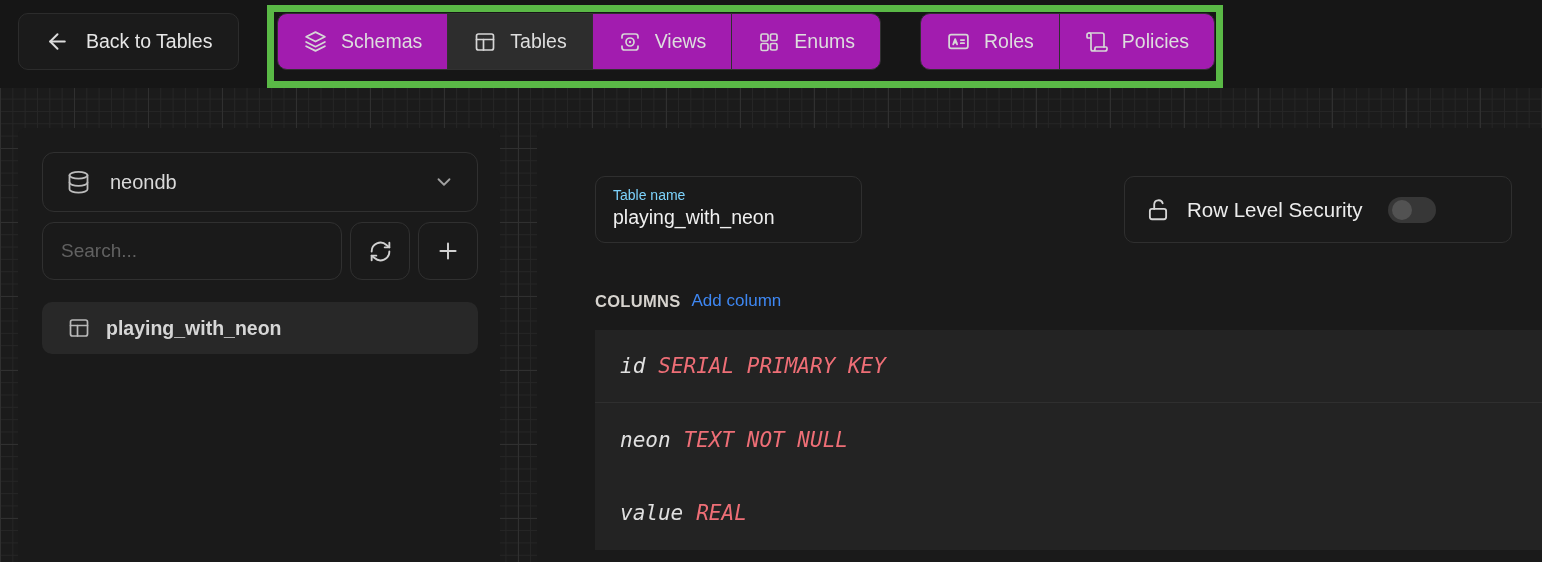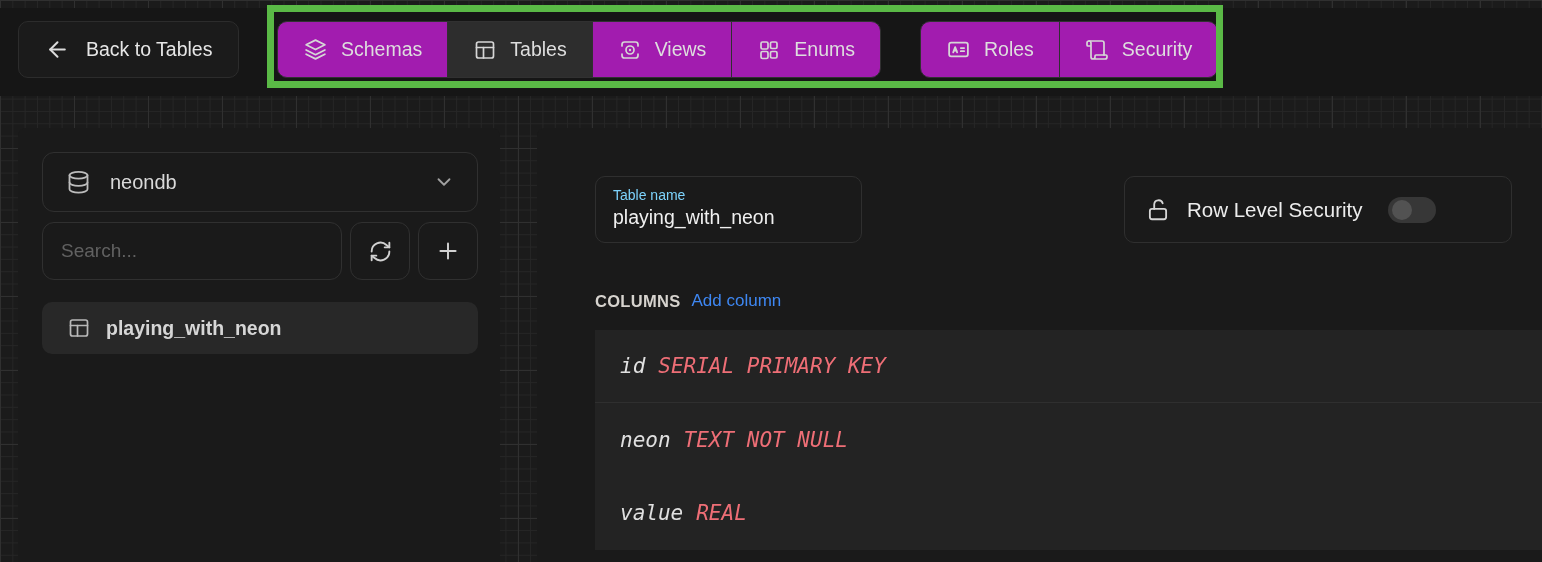--- a/index.html
+++ b/index.html
@@ -13,21 +13,21 @@
       linear-gradient(#303030 1px, transparent 1px),
       linear-gradient(90deg, #303030 1px, transparent 1px),
       linear-gradient(#262626 1px, transparent 1px),
       linear-gradient(90deg, #262626 1px, transparent 1px);
     background-size: 74px 74px, 74px 74px, 12.33px 12.33px, 12.33px 12.33px;
   }
   svg { display: block; }
 
   
   .topbar {
-    position: absolute; left: 0; top: 8px; width: 1542px; height: 88px;
+    position: absolute; left: 0; top: 0; width: 1542px; height: 88px;
     background: #161616; z-index: 2;
   }
   .back-btn {
     position: absolute; left: 18px; top: 13px; height: 57px;
     display: inline-flex; align-items: center; gap: 16px; padding: 0 26px;
     background: #1b1b1b; border: 1px solid #2c2c2c; border-radius: 10px;
     color: #e6e6e6; font-size: 19.5px; font-weight: 500; cursor: pointer;
   }
   .back-btn .ic { color: #dcdcdc; }
   .nav-group {
@@ -213,21 +213,21 @@
       </span>
       <span>Roles</span>
     </div>
     <div class="nav-tab">
       <span class="ic">
         <svg width="24" height="24" viewBox="0 0 24 24" fill="none" stroke="currentColor" stroke-width="1.7" stroke-linecap="round" stroke-linejoin="round">
             <path d="M19 17V5a2 2 0 0 0-2-2H4"></path>
             <path d="M8 21h12a2 2 0 0 0 2-2v-1a1 1 0 0 0-1-1H11a1 1 0 0 0-1 1v1a2 2 0 1 1-4 0V5a2 2 0 1 0-4 0v2a1 1 0 0 0 1 1h3"></path>
           </svg>
       </span>
-      <span>Security</span>
+      <span>Policies</span>
     </div>
   </div>
 </div>
 
 <div class="highlight-rect"></div>
 
 <div class="sidebar">
 
   <div class="db-select">
     <span class="ic">

